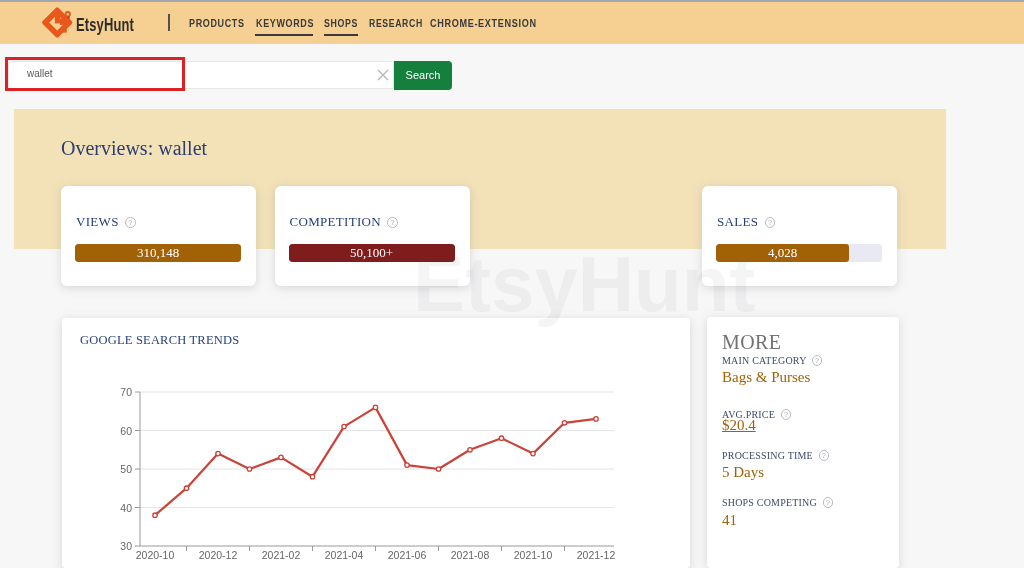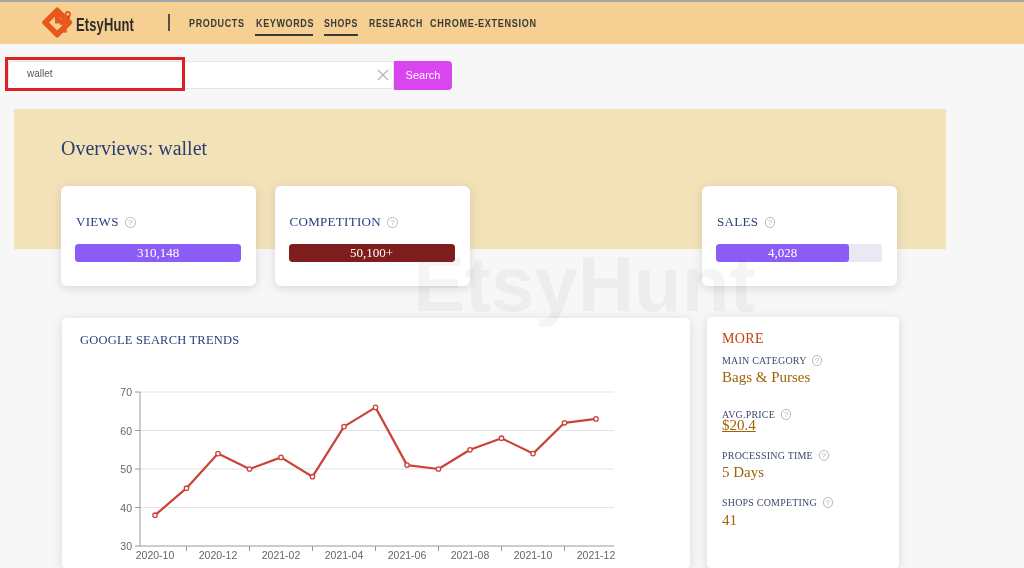--- a/index.html
+++ b/index.html
@@ -12,47 +12,47 @@
   #topline { left:0; top:0; width:1024px; height:2px; background:#a5a5b0; }
   
   #header { left:0; top:2px; width:1024px; height:42px; background:#f5d092; }
   #logotext { left:76px; top:14.5px; font-size:18px; font-weight:bold; color:#2e2c29; letter-spacing:0.2px; transform:scaleX(0.72); transform-origin:left top;}
   #navdiv { left:168px; top:14px; width:2px; height:17px; background:#55504a; }
   .nav { top:17px; font-size:11px; font-weight:bold; color:#3a3a3a; letter-spacing:0.8px; white-space:nowrap; transform-origin:left top;}
   .underline { height:2px; background:#3a3a3a; top:33.5px; }
   
   #input { left:8px; top:61px; width:386px; height:28px; background:#fff; border:1px solid #e6e6e6; border-radius:4px 0 0 4px; }
   #wallet { left:27px; top:68px; font-size:10px; color:#595959; }
-  #searchbtn { left:394px; top:60.5px; width:58px; height:29px; background:#d946ef; border-radius:0 4px 4px 0;
+  #searchbtn { left:394px; top:60.5px; width:58px; height:29px; background:#15803d; border-radius:0 4px 4px 0;
      color:#fff; font-size:11px; text-align:center; line-height:29px;}
   #redbox { left:4.5px; top:57px; width:180px; height:34px; border:3.5px solid #dd2025; }
   
   #banner { left:14px; top:109px; width:932px; height:140px; background:#f3e2b8; }
   #ovtitle { left:61px; top:137px; font-size:20px; color:#2b3e72; }
   
   .card { top:186px; width:195px; height:100px; background:#fff; border-radius:6px;
      box-shadow:0 2px 10px rgba(120,120,140,0.25); }
   .clabel { left:15px; top:28px; font-size:13px; color:#27417a; letter-spacing:0.3px; white-space:nowrap;}
   .qicon { display:inline-block; width:10.5px; height:10.5px; border:1px solid #b9b9c2; border-radius:50%;
      color:#b0b0ba; font-size:8px; line-height:10px; text-align:center; vertical-align:1px; margin-left:3px;
      font-family:"Liberation Sans",sans-serif;}
   .bar { left:14px; top:58px; width:166px; height:18px; background:#e9e9f3; border-radius:3px; overflow:hidden;}
   .fill { position:absolute; left:0; top:0; height:18px; border-radius:3px; color:#fff; font-size:13px;
      text-align:center; line-height:18px; font-family:"Liberation Serif",serif;}
-  .green { background:#8b5cf6; }
+  .green { background:#a16207; }
   .redf  { background:#7f1d1d; }
   
   #wm { left:413px; top:239px; font-size:78px; font-weight:bold; color:rgba(60,60,70,0.05); letter-spacing:0; z-index:50;}
   
   #trendpanel { left:62px; top:318px; width:628px; height:250px; background:#fff; border-radius:4px;
      box-shadow:0 2px 10px rgba(120,120,140,0.25); }
   #trendtitle { left:80px; top:333px; font-size:12.5px; color:#27417a; letter-spacing:0.2px; }
   #morepanel { left:707px; top:317px; width:192px; height:251px; background:#fff; border-radius:4px;
      box-shadow:0 2px 10px rgba(120,120,140,0.25); }
-  #moretitle { left:722px; top:331px; font-size:14px; color:#c2410c; letter-spacing:0.4px;}
+  #moretitle { left:722px; top:331px; font-size:20px; color:#737373; letter-spacing:0.4px;}
   .mlabel { left:722px; font-size:10px; color:#3c4b6a; letter-spacing:0.2px; white-space:nowrap;}
   .mval { left:722px; font-size:15px; color:#a16207; }
   #chartsvg { left:0; top:0; }
 </style>
 </head>
 <body>
 <div id="page">
   <div id="topline" class="abs"></div>
   <div id="header" class="abs"></div>
   <svg class="abs" id="logo" style="left:38px;top:2px" width="42" height="42" viewBox="0 0 42 42">

